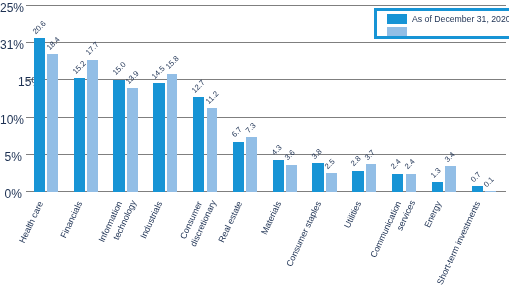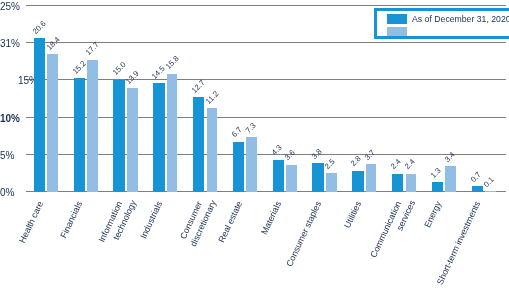--- a/index.html
+++ b/index.html
@@ -1,20 +1,20 @@
 <!DOCTYPE html>
 <html><head>
 <meta charset="utf-8">
 <style>
   html,body{margin:0;padding:0;background:#ffffff;}
   body{width:509px;height:292px;font-family:"Liberation Sans",sans-serif;overflow:hidden;}
   #chart{position:relative;width:509px;height:292px;background:#ffffff;}
   .plot{position:absolute;left:0;top:0;width:509px;height:292px;}
   .gridline{position:absolute;height:1px;background:#7f7f7f;}
-  .ylabel{position:absolute;font-size:10px;color:#1c3052;text-align:left;line-height:1;}
+  .ylabel{position:absolute;font-size:12px;color:#1c3052;text-align:right;line-height:1;}
   .bar{position:absolute;}
   .dlabel{position:absolute;font-size:7.7px;color:#1c3052;white-space:nowrap;
           transform-origin:0 100%;line-height:1;}
   .catlabel{position:absolute;transform-origin:100% 0%;font-size:8.8px;color:#1c3052;
             text-align:right;line-height:1;white-space:nowrap;}
   .legend{position:absolute;left:358.2px;top:8px;width:137.6px;height:30.8px;
           border:3px solid #0f172a;background:#ffffff;box-sizing:border-box;margin-left:16px;}
   .legend-row{position:absolute;left:9.9px;display:flex;align-items:center;}
   .legend-row-0{top:3.3px;}
   .legend-row-1{top:15.7px;}
@@ -31,21 +31,21 @@
       <div class="gridline" style="left: 25.9px; top: 41.98px; width: 480.1px; background: rgb(127, 127, 127);"></div>
       <div class="gridline" style="left: 25.9px; top: 79.26px; width: 480.1px; background: rgb(127, 127, 127);"></div>
       <div class="gridline" style="left: 25.9px; top: 116.54px; width: 480.1px; background: rgb(127, 127, 127);"></div>
       <div class="gridline" style="left: 25.9px; top: 153.82px; width: 480.1px; background: rgb(127, 127, 127);"></div>
       <div class="gridline" style="left: 25.9px; top: 191.1px; width: 480.1px; background: rgb(127, 127, 127);"></div>
     </div>
   <div class="plot" id="ytick-layer">
       <div class="ylabel" style="left: 0px; top: 1.8px; width: 21.9px; color: rgb(28, 48, 82);">25%</div>
       <div class="ylabel" style="left: 0px; top: 39.08px; width: 21.9px; color: rgb(28, 48, 82);">31%</div>
       <div class="ylabel" style="left: 18px; top: 76.36px; width: 15px; color: rgb(28, 48, 82);">15%</div>
-      <div class="ylabel" style="left: 0px; top: 113.64px; width: 21.9px; color: rgb(28, 48, 82); font-weight: bold;">10%</div>
+      <div class="ylabel" style="left: 0px; top: 113.64px; width: 21.9px; color: rgb(28, 48, 82);">10%</div>
       <div class="ylabel" style="left: 0px; top: 150.92px; width: 21.9px; color: rgb(28, 48, 82);">5%</div>
       <div class="ylabel" style="left: 0px; top: 188.2px; width: 21.9px; color: rgb(28, 48, 82);">0%</div>
     </div>
   <div class="plot" id="bar-layer">
       <div class="bar" style="left: 33.85px; width: 11.3px; top: 38.0064px; height: 153.594px; background: rgb(23, 148, 213);"></div>
       <div class="bar" style="left: 73.65px; width: 11.3px; top: 78.2688px; height: 113.331px; background: rgb(23, 148, 213);"></div>
       <div class="bar" style="left: 113.45px; width: 11.3px; top: 79.76px; height: 111.84px; background: rgb(23, 148, 213);"></div>
       <div class="bar" style="left: 153.25px; width: 11.3px; top: 83.488px; height: 108.112px; background: rgb(23, 148, 213);"></div>
       <div class="bar" style="left: 193.05px; width: 11.3px; top: 96.9088px; height: 94.6912px; background: rgb(23, 148, 213);"></div>
       <div class="bar" style="left: 232.85px; width: 11.3px; top: 141.645px; height: 49.9552px; background: rgb(23, 148, 213);"></div>

